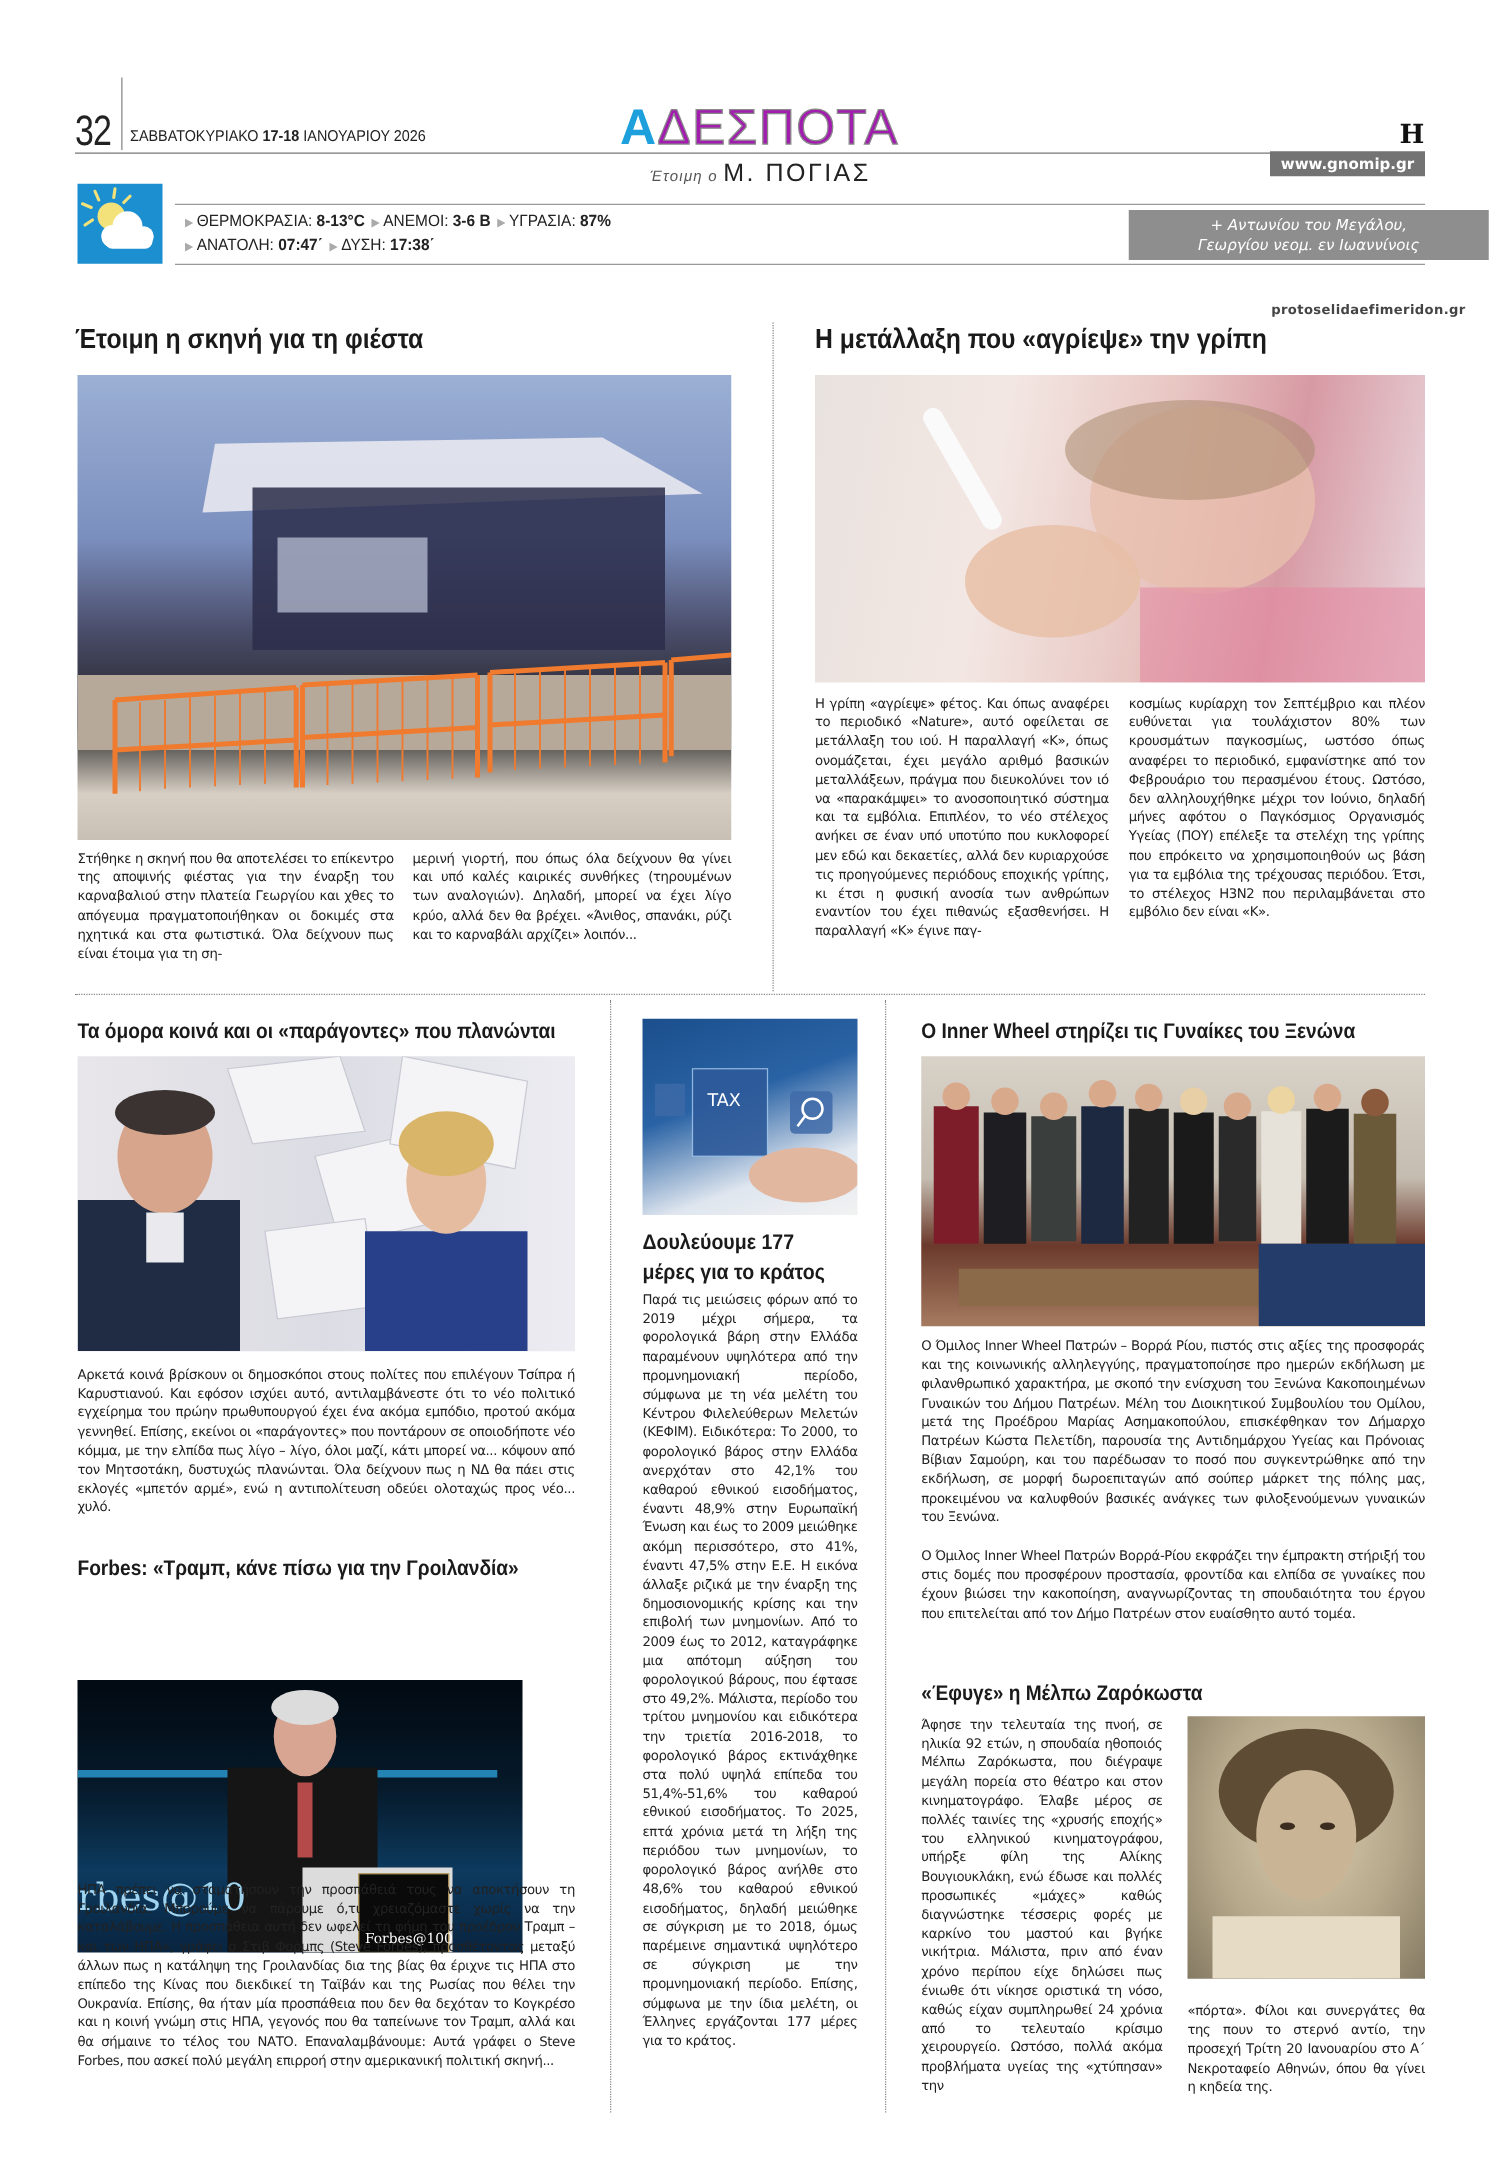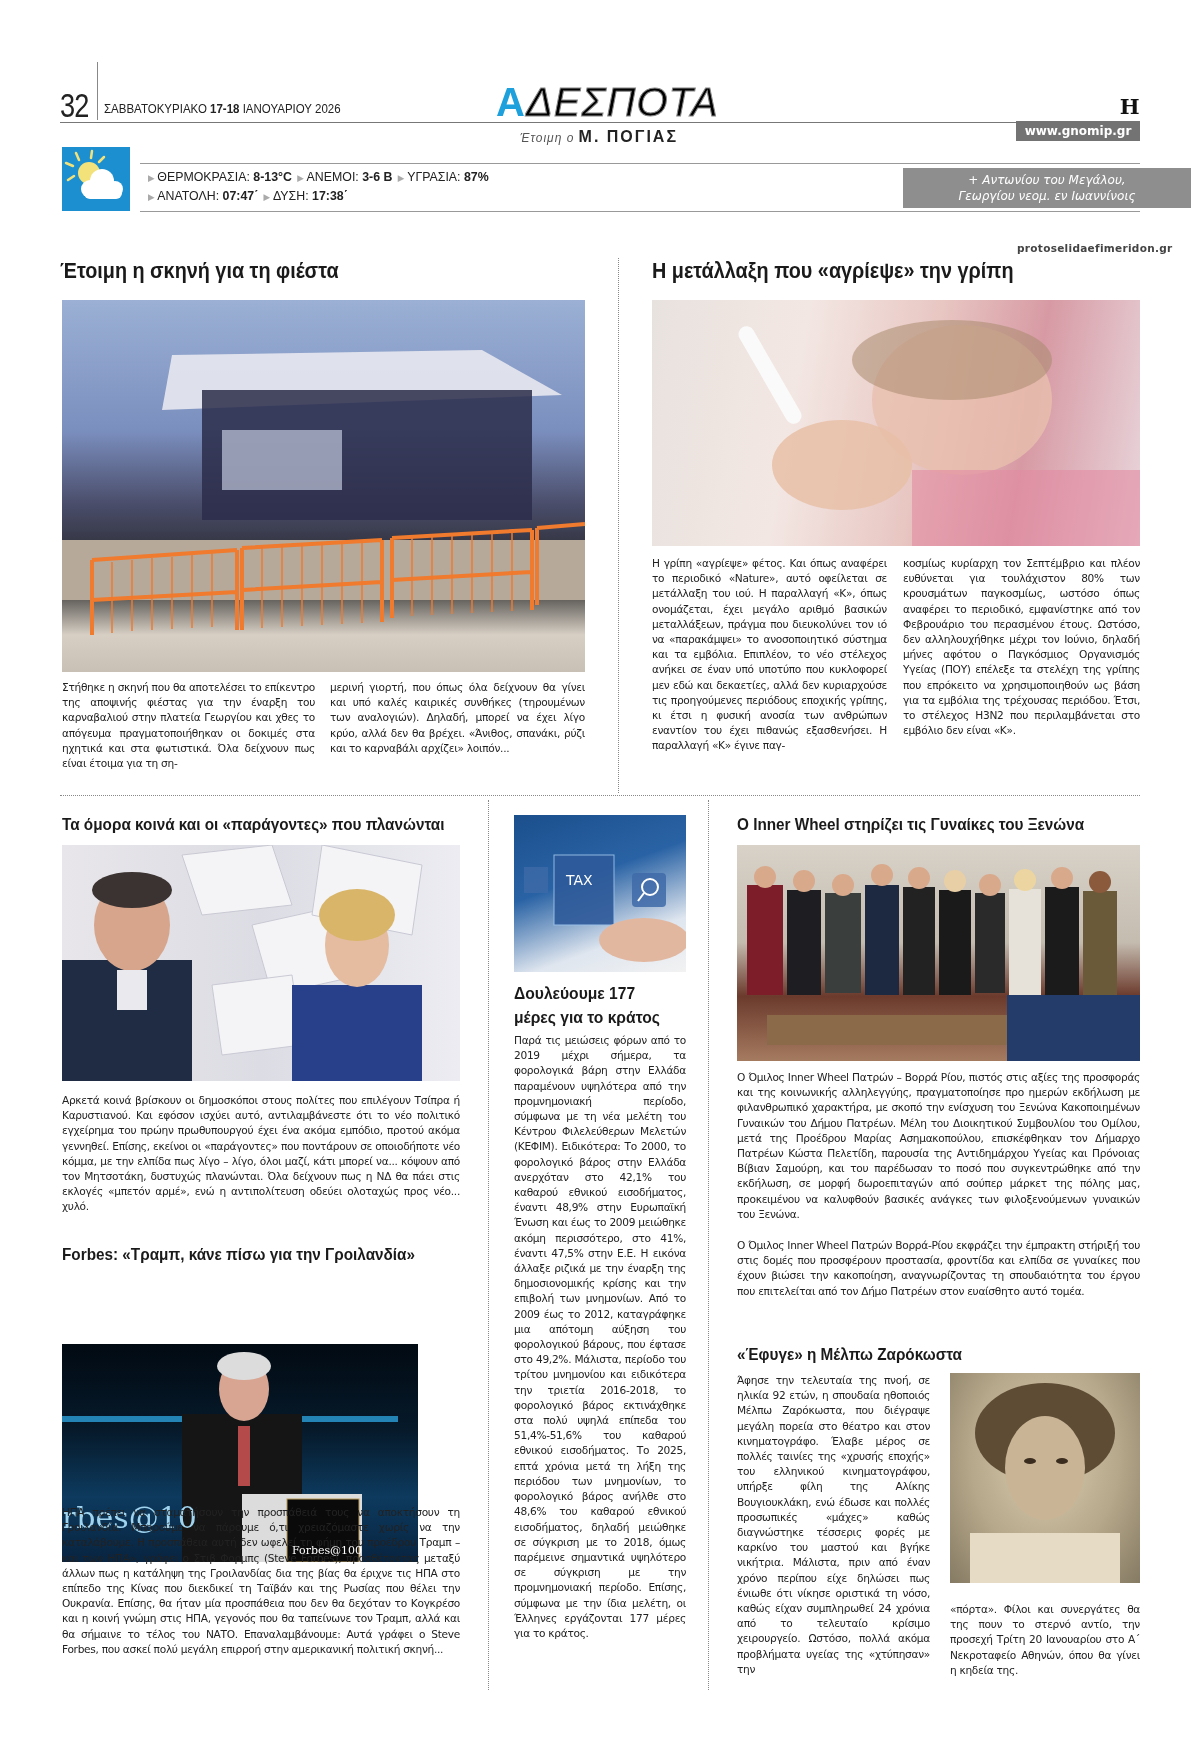--- a/index.html
+++ b/index.html
@@ -9,24 +9,24 @@
   .abs { position: absolute; }
 
   
   .page-num { left: 60px; top: 86px; font-family: "Liberation Sans", sans-serif; font-size: 34px; font-weight: 400; color: #222; transform: scaleX(0.8); transform-origin: left; letter-spacing: -1px; }
   .vline-top { left: 97px; top: 62px; width: 1px; height: 58px; background: #888; }
   .date-line { left: 104px; top: 102px; font-family: "Liberation Sans", sans-serif; font-size: 12.5px; color: #222; transform: scaleX(0.92); transform-origin: left; }
   .date-line b { font-weight: 700; }
   .hr1 { left: 60px; top: 122px; width: 960px; height: 1px; background: #777; }
   .section-title { left: 496px; top: 80px; font-family: "Liberation Sans", sans-serif; font-size: 40px; letter-spacing: 1px; color: #fff; }
   .section-title .first { color: #1ea0dc; font-weight: 700; }
-  .section-title .rest { color: #000000; -webkit-text-stroke: 1px #888; font-weight: 300; font-style: italic; }
+  .section-title .rest { color: #a21caf; -webkit-text-stroke: 1px #888; font-weight: 300; }
   .byline { left: 520px; top: 128px; font-family: "Liberation Sans", sans-serif; font-size: 15px; color: #222; }
   .byline .pre { font-size: 12px; color: #555; font-style: italic; letter-spacing: 1px; }
-  .byline .name { font-weight: 700; letter-spacing: 2px; font-size: 16px; }
+  .byline .name { font-weight: 400; letter-spacing: 2px; font-size: 20px; }
 
   .logo { left: 1015px; top: 94px; width: 125px; font-family: "DejaVu Serif", serif; font-weight: 900; font-size: 21px; color: #111; letter-spacing: 0.5px; text-align: right; }
   .logo-url { left: 1016px; top: 121px; width: 124px; height: 20px; background: #737373; color: #fff; font-family: "DejaVu Sans", sans-serif; font-weight: 700; font-size: 12px; text-align: center; line-height: 20px; }
 
   .weather-icon { left: 62px; top: 147px; width: 68px; height: 64px; background: #1c8fd0; overflow: hidden; }
   .weather-text { left: 146px; top: 168px; font-family: "Liberation Sans", sans-serif; font-size: 13px; color: #222; line-height: 18px; transform: scaleX(0.95); transform-origin: left; }
   .weather-text b { font-weight: 700; }
   .weather-text .arrow { color: #aaa; font-size: 9px; margin: 0 3px 0 2px; }
   .hr2 { left: 140px; top: 163px; width: 1000px; height: 1px; background: #999; }
   .hr3 { left: 140px; top: 211px; width: 1000px; height: 1px; background: #999; }

